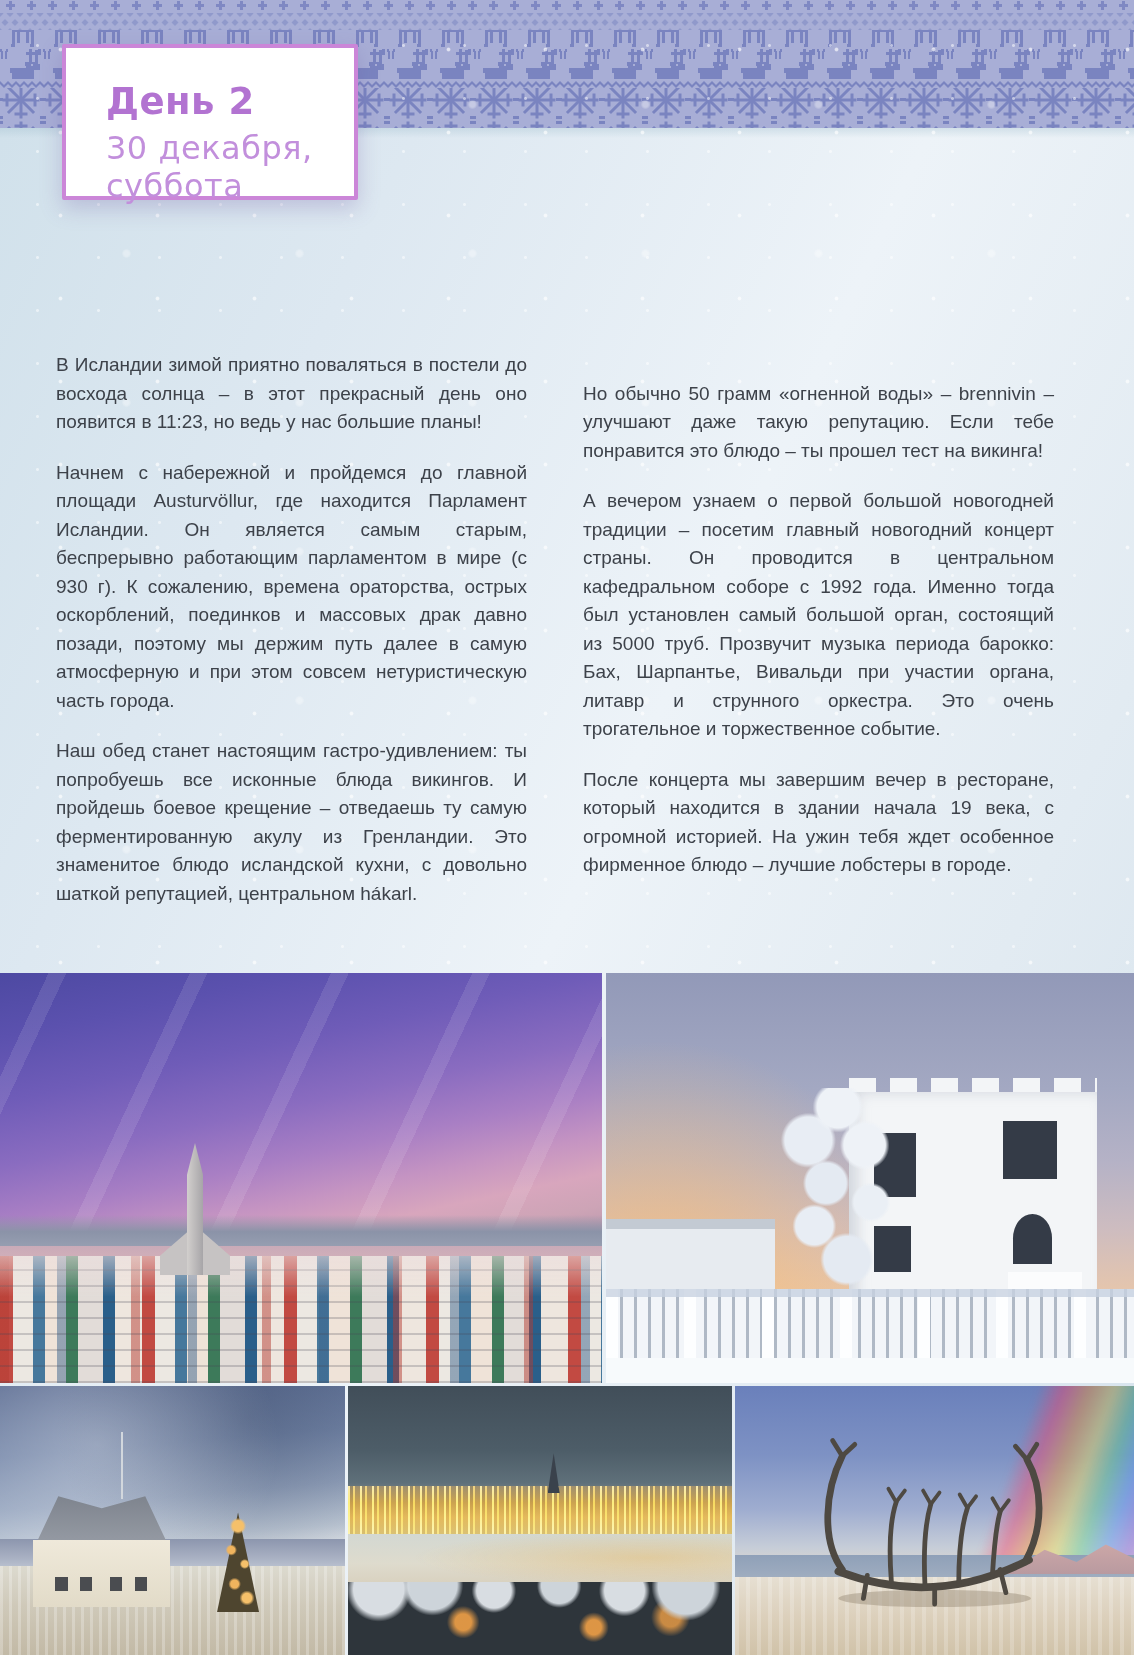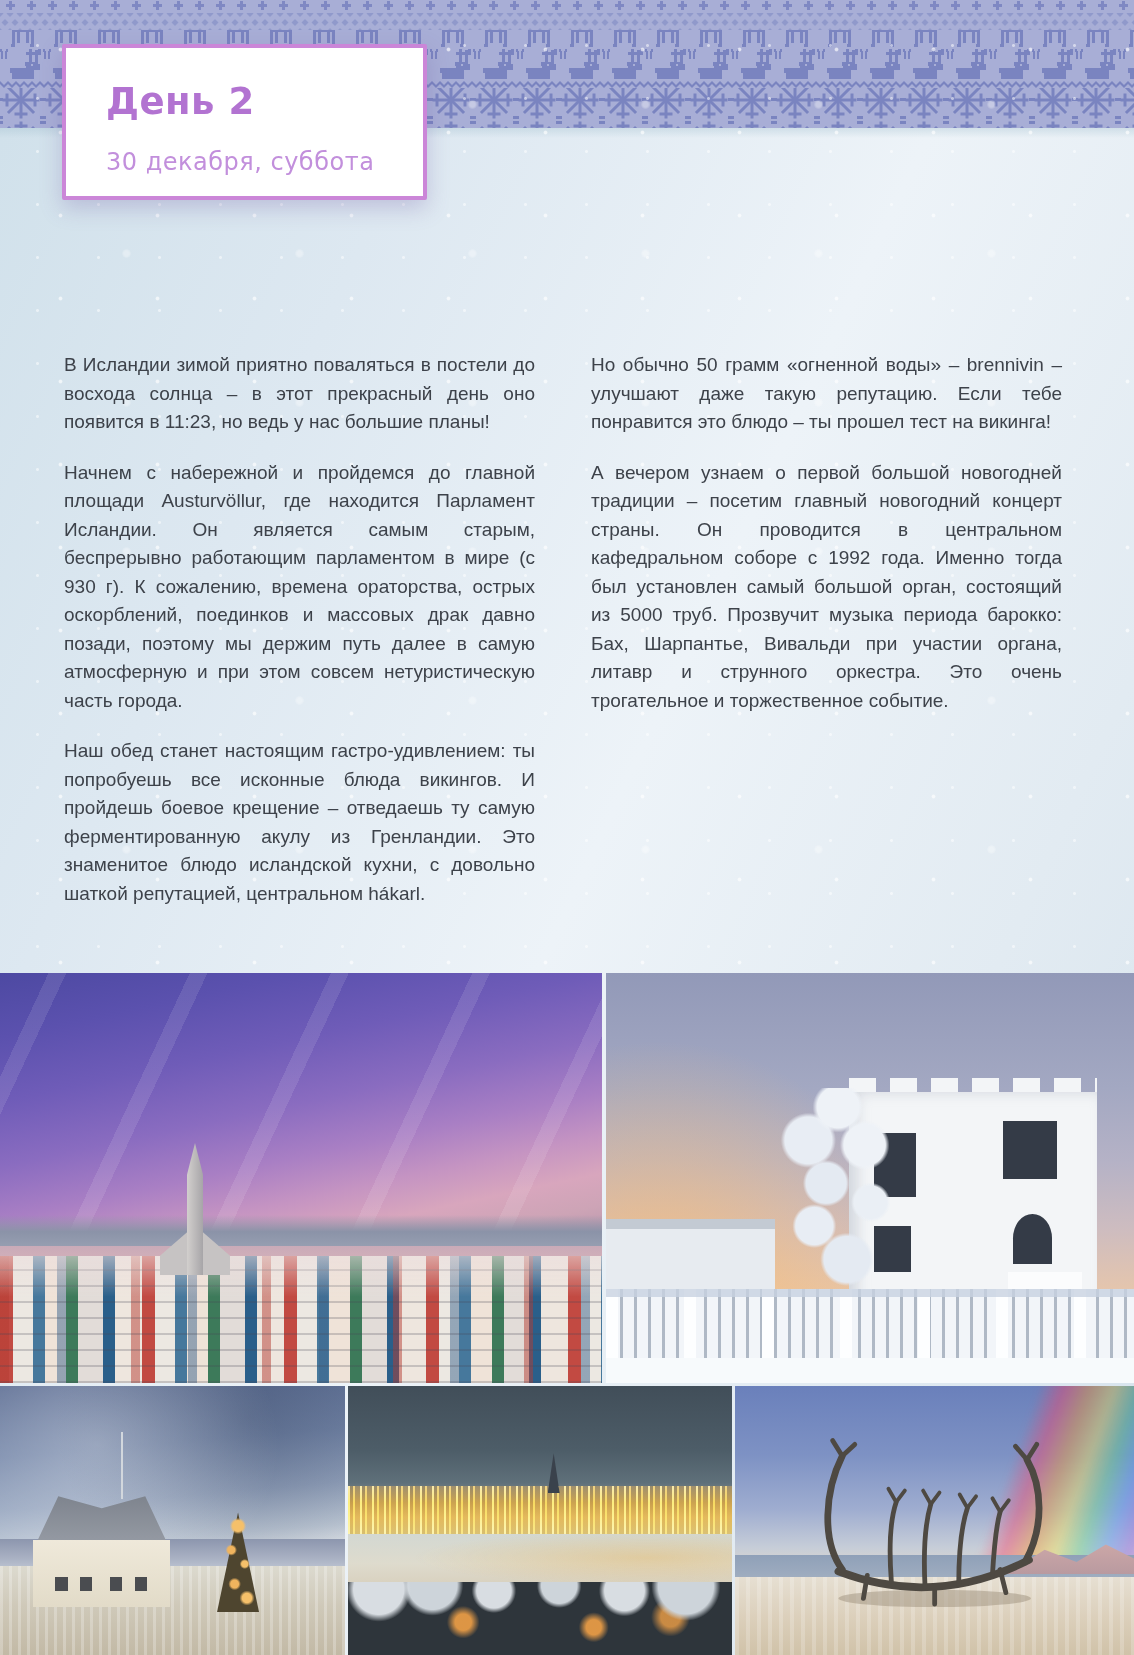--- a/index.html
+++ b/index.html
@@ -8,30 +8,30 @@
         background:linear-gradient(115deg,#cfe0ea 0%,#dde8f1 25%,#edf3f8 52%,#e2ebf2 76%,#d5e2ec 100%);}
   .snow-overlay{position:absolute;inset:0;pointer-events:none;
         background-image:
           radial-gradient(circle,rgba(255,255,255,.65) 1.3px,transparent 2.4px),
           radial-gradient(circle,rgba(255,255,255,.35) 2.6px,transparent 5px),
           radial-gradient(circle,rgba(255,255,255,.5) 1px,transparent 2px);
         background-size:97px 83px,173px 149px,61px 53px;
         background-position:12px 8px,40px 30px,7px 19px;}
   .knit-band{position:absolute;left:0;top:0;}
   
-  .day-card{position:absolute;left:62px;top:44px;width:365px;height:156px;box-sizing:border-box;
+  .day-card{position:absolute;left:62px;top:44px;width:296px;height:156px;box-sizing:border-box;
         background:#ffffff;border:4px solid #cb86d8;border-radius:2px;
         box-shadow:0 8px 22px rgba(110,90,160,.28);padding:32px 0 0 40px;}
   .day-label{font-family:"DejaVu Sans",sans-serif;font-weight:bold;font-size:37px;color:#b273d1;letter-spacing:.5px;}
-  .date-label{font-family:"DejaVu Sans",sans-serif;font-size:24px;color:#c28fdc;margin-top:25px;letter-spacing:.5px;}
+  .date-label{font-family:"DejaVu Sans",sans-serif;font-size:32px;color:#c28fdc;margin-top:6px;letter-spacing:.5px;}
   
   .page-title{position:absolute;left:74px;top:238px;margin:0;
         font-family:"DejaVu Sans",sans-serif;font-weight:bold;font-size:55px;letter-spacing:-1px;color:#7e88ba;}
   
-  .columns{position:absolute;left:64px;top:351px;width:998px;display:flex;gap:56px;}
+  .columns{position:absolute;left:56px;top:351px;width:998px;display:flex;gap:56px;align-items:center;}
   .col{width:479px;}
   .col p{margin:0 0 22px 0;font-size:19px;line-height:28.5px;text-align:justify;color:#3d424a;}
   
   .photo{position:absolute;overflow:hidden;background:#cfd4dc;}
   .layer{position:absolute;}
   #ph1{left:0;top:973px;width:602px;height:410px;}
   #ph2{left:606px;top:973px;width:528px;height:410px;}
   #ph3{left:0;top:1386px;width:345px;height:269px;}
   #ph4{left:348px;top:1386px;width:384px;height:269px;}
   #ph5{left:735px;top:1386px;width:399px;height:269px;}
@@ -237,20 +237,21 @@
 
   <div class="columns">
     <div class="col">
       <p>В Исландии зимой приятно поваляться в постели до восхода солнца – в этот прекрасный день оно появится в 11:23, но ведь у нас большие планы!</p>
       <p>Начнем с набережной и пройдемся до главной площади Austurvöllur, где находится Парламент Исландии. Он является самым старым, беспрерывно работающим парламентом в мире (с 930 г). К сожалению, времена ораторства, острых оскорблений, поединков и массовых драк давно позади, поэтому мы держим путь далее в самую атмосферную и при этом совсем нетуристическую часть города.</p>
       <p>Наш обед станет настоящим гастро-удивлением: ты попробуешь все исконные блюда викингов. И пройдешь боевое крещение – отведаешь ту самую ферментированную акулу из Гренландии. Это знаменитое блюдо исландской кухни, с довольно шаткой репутацией, центральном hákarl.</p>
     </div>
     <div class="col">
       <p>Но обычно 50 грамм «огненной воды» – brennivin – улучшают даже такую репутацию. Если тебе понравится это блюдо – ты прошел тест на викинга!</p>
       <p>А вечером узнаем о первой большой новогодней традиции – посетим главный новогодний концерт страны. Он проводится в центральном кафедральном соборе с 1992 года. Именно тогда был установлен самый большой орган, состоящий из 5000 труб. Прозвучит музыка периода барокко: Бах, Шарпантье, Вивальди при участии органа, литавр и струнного оркестра. Это очень трогательное и торжественное событие.</p>
+      <p>После концерта мы завершим вечер в ресторане, который находится в здании начала 19 века, с огромной историей. На ужин тебя ждет особенное фирменное блюдо – лучшие лобстеры в городе.</p>
     </div>
   </div>
 
   <div>
 
     <div class="photo" id="ph1">
       <div class="layer ph1-sky"></div>
       <div class="layer ph1-horizon"></div>
       <div class="layer ph1-water"></div>
       <div class="layer ph1-city"></div>

